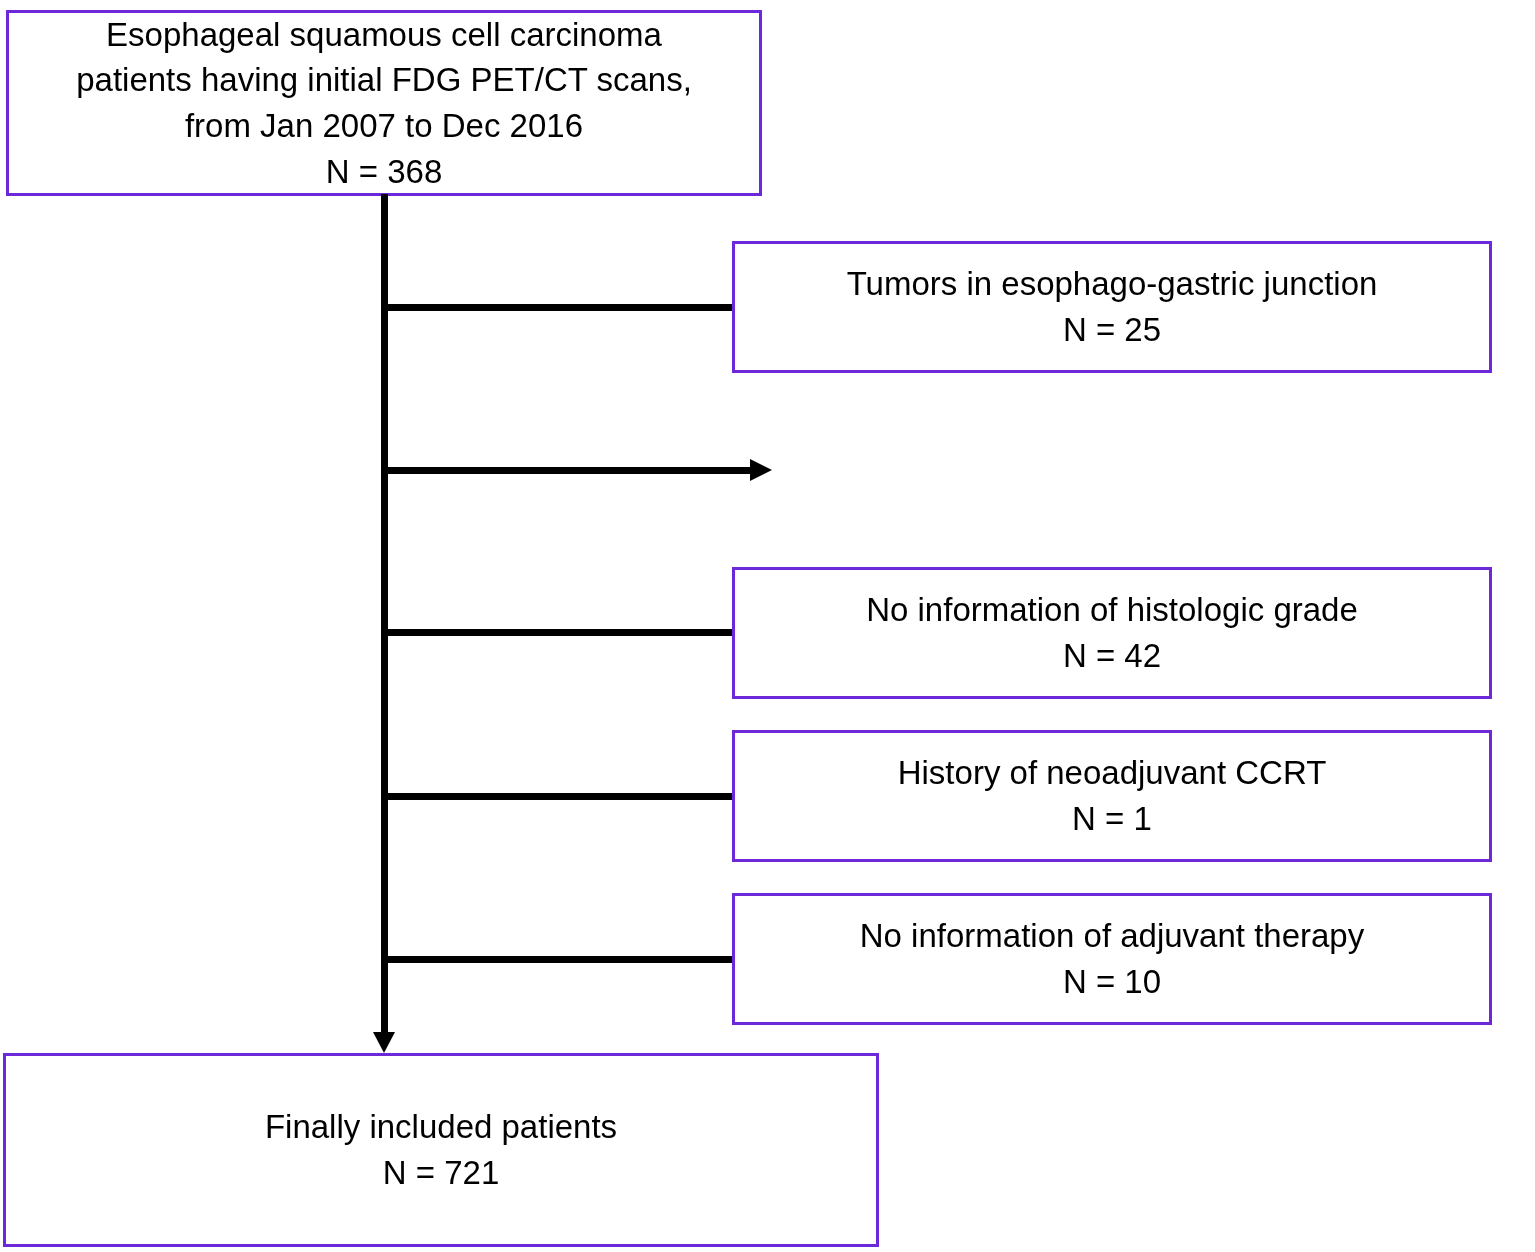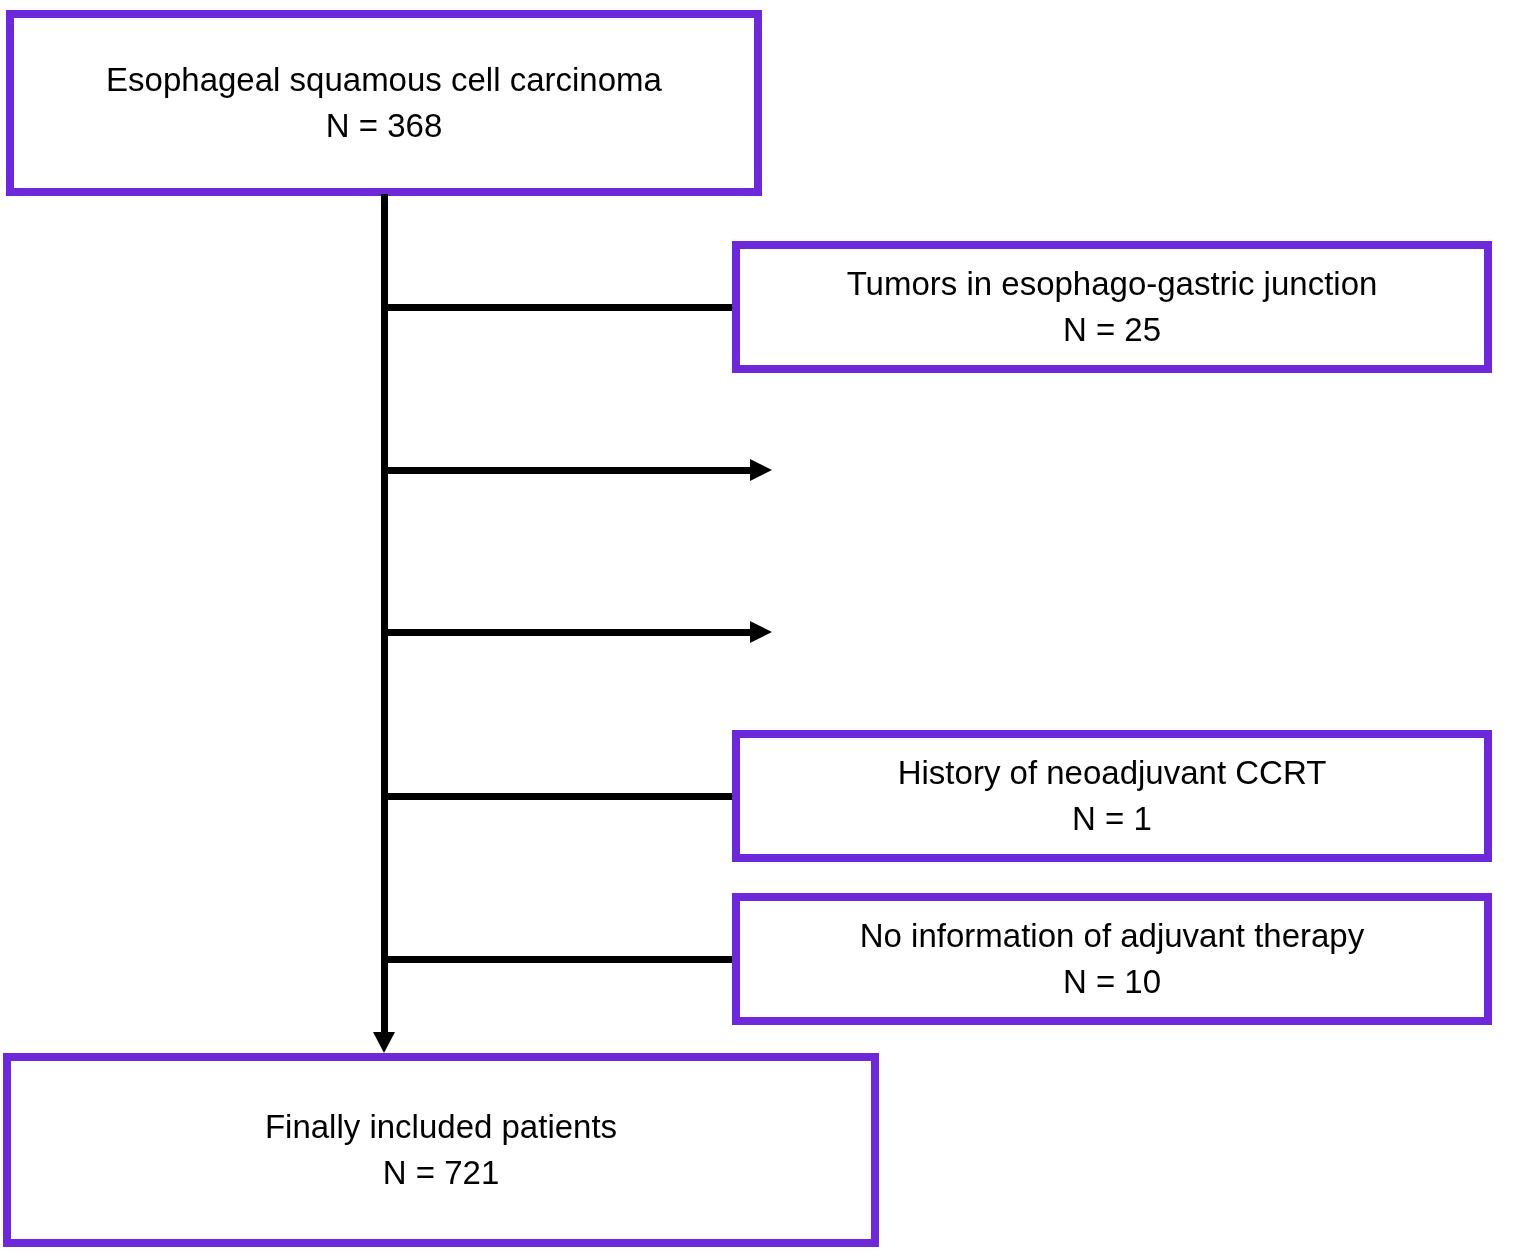--- a/index.html
+++ b/index.html
@@ -12,21 +12,21 @@
     width: 1535px;
     height: 1252px;
     background: #ffffff;
     font-family: "Liberation Sans", sans-serif;
     color: #000000;
     overflow: hidden;
   }
   .box {
     position: absolute;
     box-sizing: border-box;
-    border: 8px solid #6d28d9;
+    border: 3px solid #6d28d9;
     background: #ffffff;
     display: flex;
     flex-direction: column;
     justify-content: center;
     align-items: center;
     text-align: center;
     font-size: 33px;
     line-height: 1.38;
   }
   .top-box {
@@ -92,20 +92,22 @@
   .h-4 { top: 793px; }  .ah-4 { top: 785px; }
   .h-5 { top: 956px; }  .ah-5 { top: 948px; }
 </style>
 </head>
 <body>
 
 <div class="canvas">
 
   <div class="box top-box">
     <div>Esophageal squamous cell carcinoma</div>
+    <div>patients having initial FDG PET/CT scans,</div>
+    <div>from Jan 2007 to Dec 2016</div>
     <div>N = 368</div>
   </div>
 
   <div class="vline"></div>
   <div class="arrowhead-down"></div>
 
   <div class="hline h-1"></div>
   <div class="arrowhead-right ah-1"></div>
   <div class="hline h-2"></div>
   <div class="arrowhead-right ah-2"></div>
@@ -113,20 +115,24 @@
   <div class="arrowhead-right ah-3"></div>
   <div class="hline h-4"></div>
   <div class="arrowhead-right ah-4"></div>
   <div class="hline h-5"></div>
   <div class="arrowhead-right ah-5"></div>
 
   <div class="box excl-box excl-1">
     <div>Tumors in esophago-gastric junction</div>
     <div>N = 25</div>
   </div>
+  <div class="box excl-box excl-3">
+    <div>No information of histologic grade</div>
+    <div>N = 42</div>
+  </div>
   <div class="box excl-box excl-4">
     <div>History of neoadjuvant CCRT</div>
     <div>N = 1</div>
   </div>
   <div class="box excl-box excl-5">
     <div>No information of adjuvant therapy</div>
     <div>N = 10</div>
   </div>
 
   <div class="box final-box">

